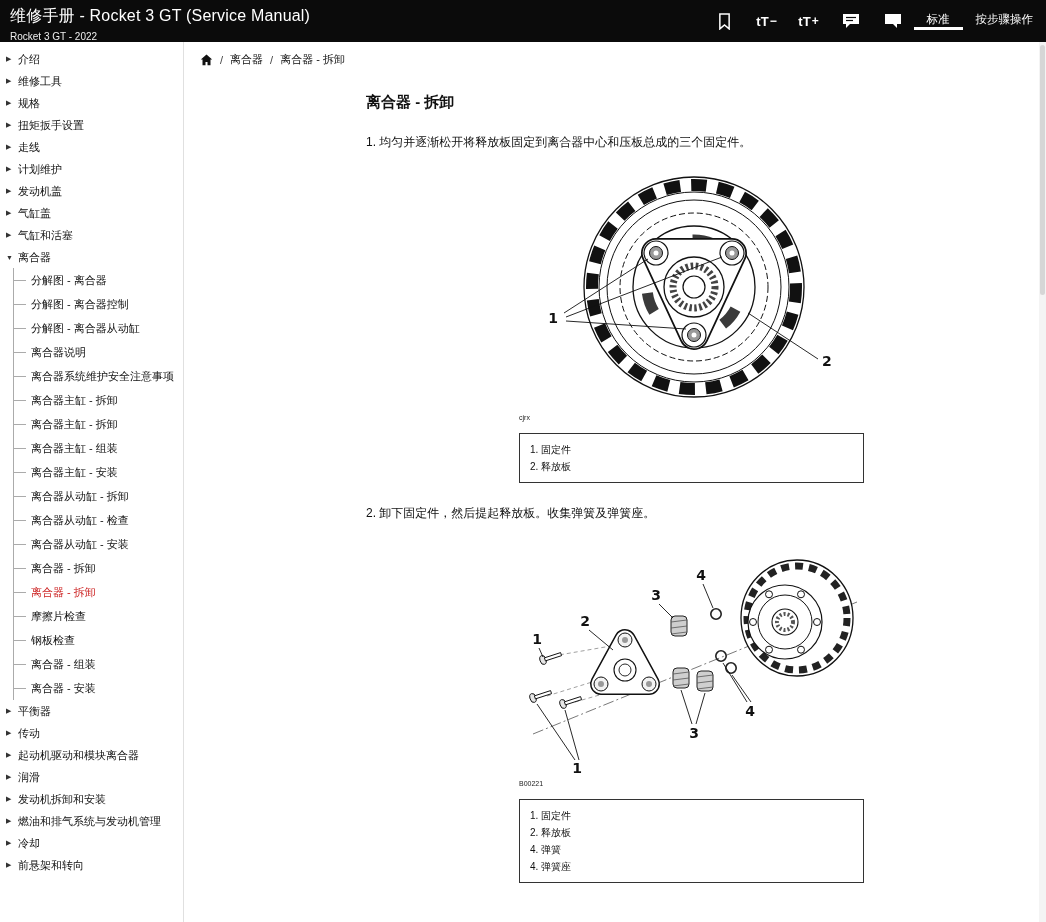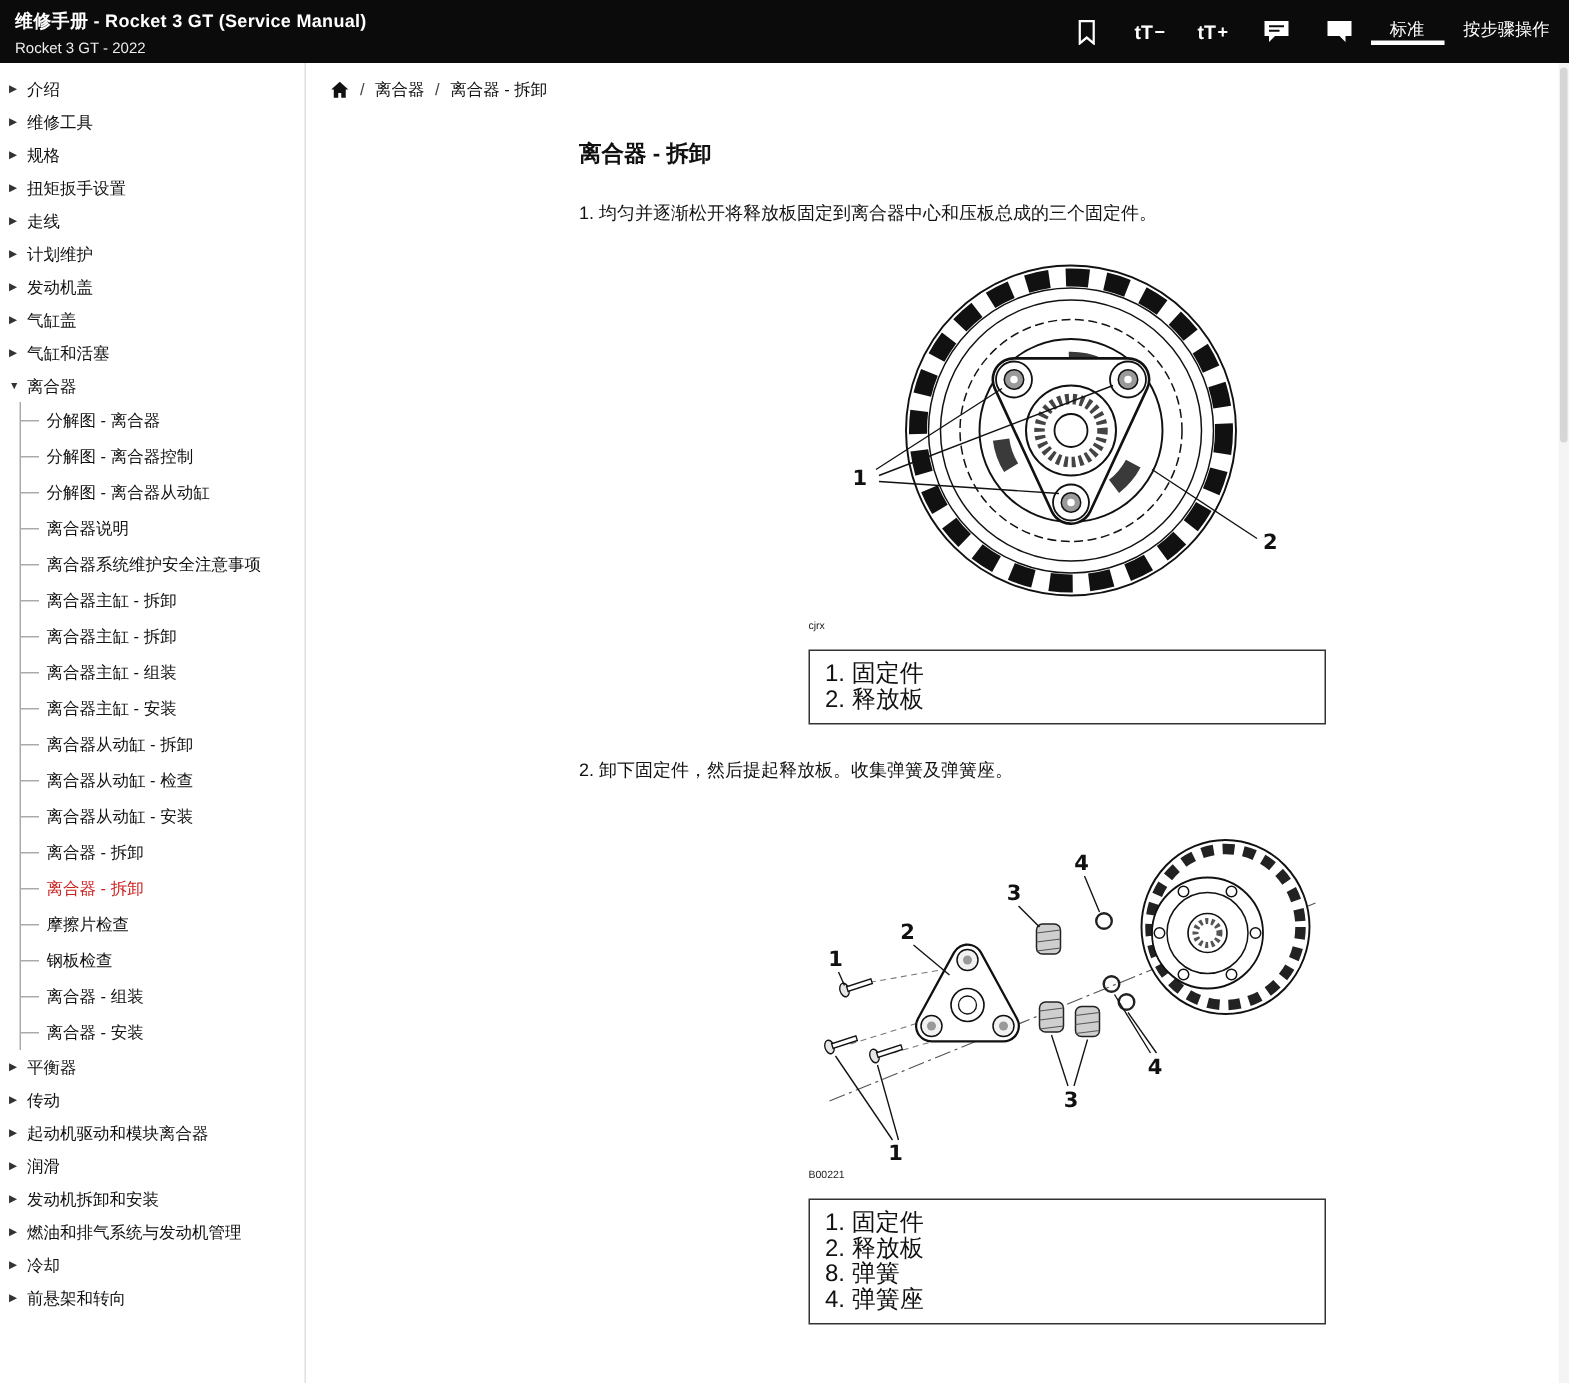--- a/index.html
+++ b/index.html
@@ -2,54 +2,54 @@
 <html><head>
 <meta charset="utf-8">
 <style>
   *{box-sizing:border-box;margin:0;padding:0}
   html,body{width:1046px;height:922px;overflow:hidden;background:#fff;
     font-family:"Liberation Sans","DejaVu Sans",sans-serif;color:#111}
 
   
   header{height:42px;background:#0b0b0b;display:flex;justify-content:space-between;color:#fff}
   .hdr-left{padding:6px 0 0 10px}
-  .hdr-title{font-size:12px;font-weight:bold;letter-spacing:.2px}
+  .hdr-title{font-size:16px;font-weight:normal;letter-spacing:.2px}
   .hdr-sub{font-size:10px;color:#ededed;margin-top:4px}
   .hdr-right{display:flex;align-items:center}
   .hdr-btn{display:flex;align-items:center;justify-content:center;width:42px;cursor:pointer}
   .tt{font-size:13px;font-weight:bold}
   .sign{font-size:12px;font-weight:bold;margin-left:1px}
   .tab{display:flex;align-items:center;padding:0 13px;font-size:11.5px;border-bottom:3px solid transparent;cursor:pointer}
   .tab.active{border-bottom-color:#fff}
 
   
   .layout{display:flex;height:880px}
 
   
-  .sidebar{width:204px;border-right:1px solid #e0e0e0;padding:6px 2px 0 6px;overflow:hidden;flex-shrink:0;background:#fff}
+  .sidebar{width:184px;border-right:1px solid #e0e0e0;padding:6px 2px 0 6px;overflow:hidden;flex-shrink:0;background:#fff}
   .nav-row{display:flex;align-items:center;height:22px;font-size:11px;cursor:pointer;white-space:nowrap}
   .arrow{width:12px;font-size:7px;color:#333;flex-shrink:0}
   .nav-lbl{overflow:hidden;text-overflow:ellipsis}
   .nav-children{margin-left:7px;border-left:1px solid #ababab}
   .child-row{display:flex;align-items:center;height:24px;font-size:11px;cursor:pointer;white-space:nowrap}
   .child-row::before{content:"";width:12px;height:1px;background:#ababab;margin-right:5px;flex-shrink:0}
   .child-row.active{color:#cc2222}
 
   
   main{flex:1;overflow:hidden;position:relative;padding:10px 0 0 16px;background:#fff}
   .breadcrumb{display:flex;align-items:center;font-size:11px;gap:7px}
   .crumb{cursor:pointer}
   .crumb-sep{color:#444}
   .article{margin:26px 0 0 166px;width:500px}
   .page-title{font-size:15px;font-weight:bold;color:#111}
   .step{font-size:12px;margin-top:22px;line-height:17px}
   .fig-col{margin-left:153px;width:345px;margin-top:16px}
   .fig-svg{display:block;margin:0 auto}
   .fig-code{font-size:7px;color:#222;margin-top:2px}
-  .legend{border:1px solid #333;margin-left:153px;width:345px;margin-top:12px;padding:7px 10px;font-size:16px;line-height:17px}
+  .legend{border:1px solid #333;margin-left:153px;width:345px;margin-top:12px;padding:7px 10px;font-size:10px;line-height:17px}
   .legend div{white-space:nowrap}
 
   
   .vscroll{width:7px;height:880px;background:#f4f4f4;flex-shrink:0}
   .vthumb{width:5px;margin:3px auto 0;height:250px;background:#d6d6d6;border-radius:3px}
 
   text{font-family:"DejaVu Sans","Liberation Sans",sans-serif}
 </style>
 </head>
 <body>
@@ -379,21 +379,21 @@
             <text x="182" y="42">4</text>
             <text x="231" y="178">4</text>
           </g>
         </svg>
         <div class="fig-code">B00221</div>
       </div>
 
       <div class="legend">
         <div>1. 固定件</div>
         <div>2. 释放板</div>
-        <div>8. 弹簧</div>
+        <div>4. 弹簧</div>
         <div>4. 弹簧座</div>
       </div>
     </div>
   </main>
 
   <div class="vscroll">
     <div class="vthumb"></div>
   </div>
 
 </div>

